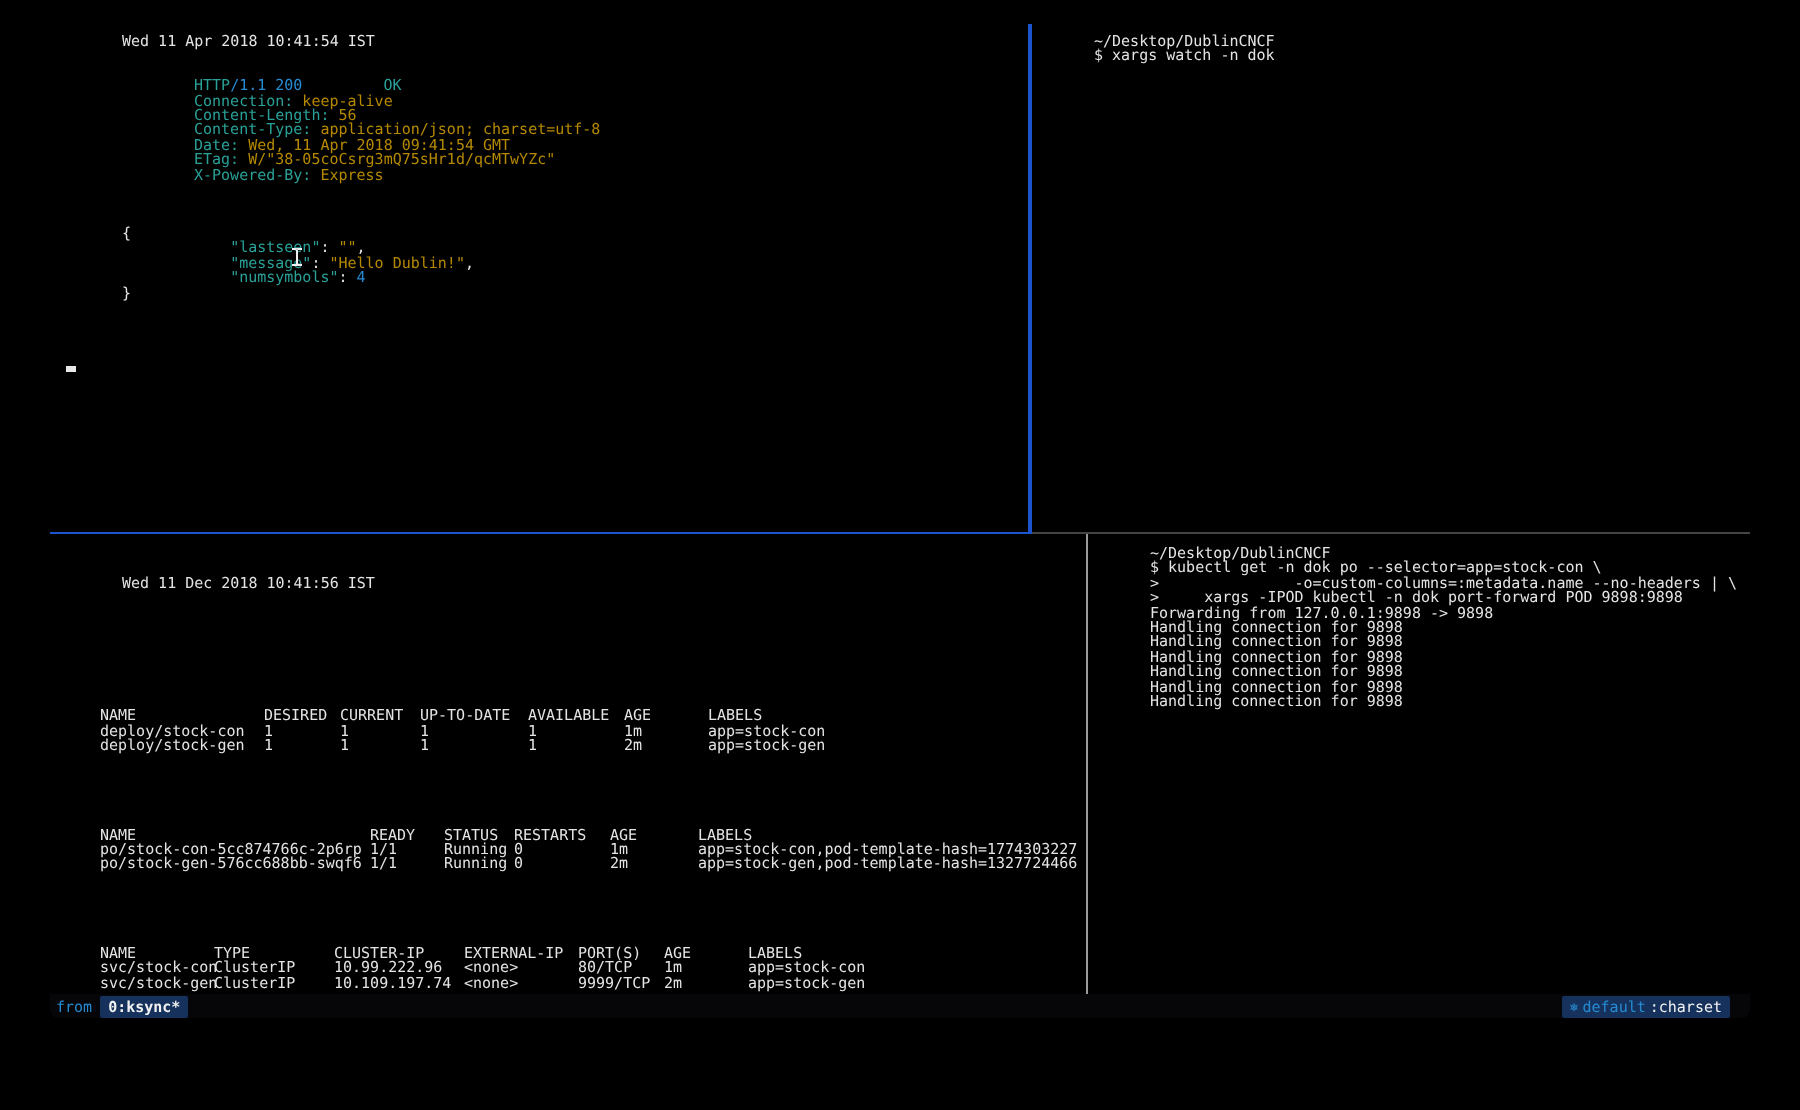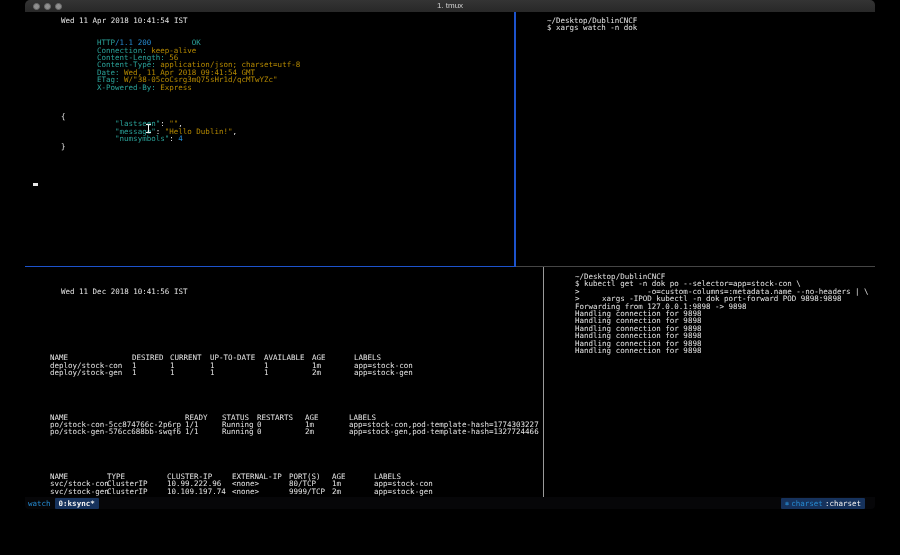--- a/index.html
+++ b/index.html
@@ -86,28 +86,20 @@
   .sb-k8s-icon{color:var(--blue);font-size:7.5px;}
   .sb-context{color:var(--blue);}
   .sb-namespace{color:#f2f2f2;}
 </style>
 </head>
 <body>
 
 <div class="stage">
   <div class="window">
 
-    <div class="titlebar">
-      <div class="traffic">
-        <div class="tl"></div>
-        <div class="tl"></div>
-        <div class="tl"></div>
-      </div>
-      <div class="title">1. tmux</div>
-    </div>
 
     <div class="terminal">
 
       <div class="pane pane-tl"><div class="line"><span class="c-white">Wed 11 Apr 2018 10:41:54 IST</span></div><div class="line">&nbsp;</div><div class="line">&nbsp;</div><div class="line"><span class="c-cyan">HTTP</span><span class="c-blue">/1.1 200</span><span class="c-cyan"> OK</span></div><div class="line"><span class="c-cyan">Connection:</span><span class="c-yellow"> keep-alive</span></div><div class="line"><span class="c-cyan">Content-Length:</span><span class="c-yellow"> 56</span></div><div class="line"><span class="c-cyan">Content-Type:</span><span class="c-yellow"> application/json; charset=utf-8</span></div><div class="line"><span class="c-cyan">Date:</span><span class="c-yellow"> Wed, 11 Apr 2018 09:41:54 GMT</span></div><div class="line"><span class="c-cyan">ETag:</span><span class="c-yellow"> W/"38-05coCsrg3mQ75sHr1d/qcMTwYZc"</span></div><div class="line"><span class="c-cyan">X-Powered-By:</span><span class="c-yellow"> Express</span></div><div class="line">&nbsp;</div><div class="line">&nbsp;</div><div class="line">&nbsp;</div><div class="line"><span class="c-white">{</span></div><div class="line"><span class="c-white">    </span><span class="c-cyan">"lastseen"</span><span class="c-white">:</span><span class="c-yellow"> ""</span><span class="c-white">,</span></div><div class="line"><span class="c-white">    </span><span class="c-cyan">"message"</span><span class="c-white">:</span><span class="c-yellow"> "Hello Dublin!"</span><span class="c-white">,</span></div><div class="line"><span class="c-white">    </span><span class="c-cyan">"numsymbols"</span><span class="c-white">:</span><span class="c-blue"> 4</span></div><div class="line"><span class="c-white">}</span></div></div>
 
       <div class="pane pane-tr"><div class="line c-white">~/Desktop/DublinCNCF</div><div class="line c-white">$ xargs watch -n dok</div></div>
 
       <div class="pane pane-bl">
         <div class="line">Wed 11 Dec 2018 10:41:56 IST</div>
         <div class="line"></div>
@@ -128,23 +120,23 @@
 
       <div class="block-cursor"></div>
       <div class="ibeam">
         <div class="cap-t"></div>
           <div class="stem"></div>
           <div class="cap-b"></div>
       </div>
     </div>
 
     <div class="statusbar">
-      <span class="sb-session">watch</span>
+      <span class="sb-session">from</span>
       <span class="sb-window">0:ksync*</span>
       <span class="sb-right">
         <span class="sb-k8s-icon">⎈</span>
-        <span class="sb-context">charset</span>
+        <span class="sb-context">default</span>
         <span class="sb-namespace">:charset</span>
       </span>
     </div>
 
   </div>
 </div>
 
 </body></html>

